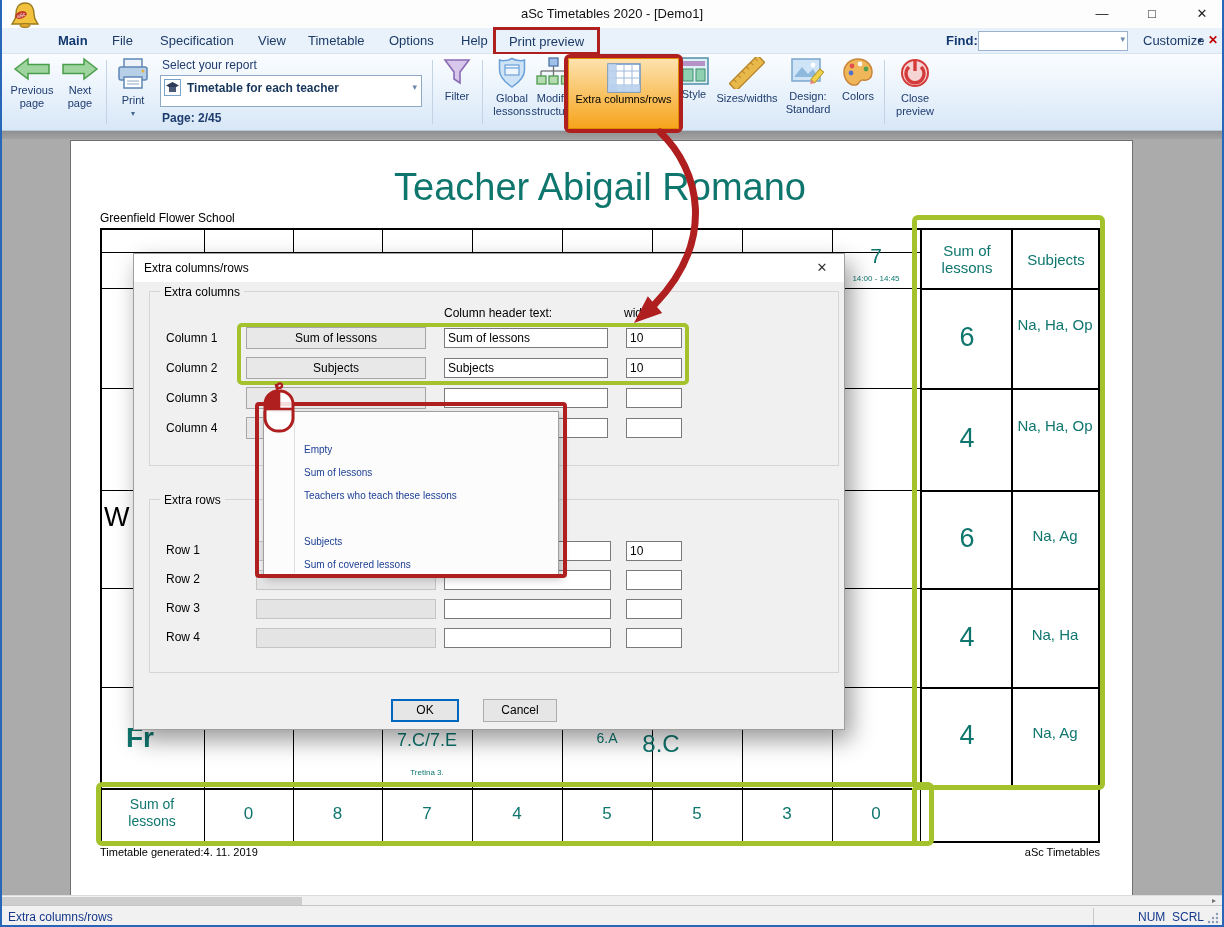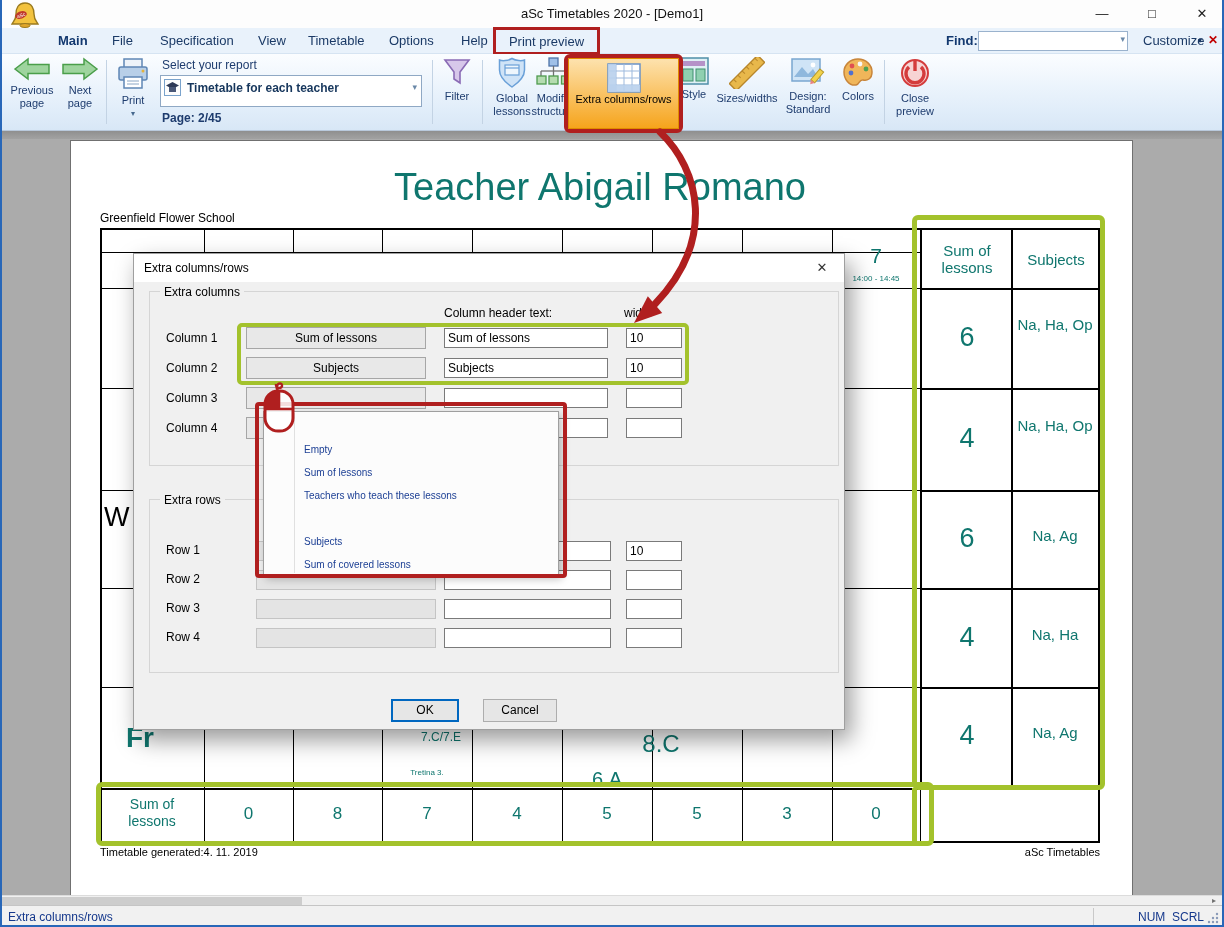--- a/index.html
+++ b/index.html
@@ -286,22 +286,22 @@
     <div class="cellt" style="left:2px;top:293px;width:86px;font-size:27px">6</div>
     <div class="cellt" style="left:94px;top:297px;width:78px;font-size:15px">Na, Ag</div>
     <div class="cellt" style="left:2px;top:392px;width:86px;font-size:27px">4</div>
     <div class="cellt" style="left:94px;top:396px;width:78px;font-size:15px">Na, Ha</div>
     <div class="cellt" style="left:2px;top:490px;width:86px;font-size:27px">4</div>
     <div class="cellt" style="left:94px;top:494px;width:78px;font-size:15px">Na, Ag</div>
   </div>
 
   <div class="abs" style="left:104px;top:502px;font-size:27px">W</div>
   <div class="cellt" style="left:100px;top:722px;width:80px;font-size:28px;font-weight:bold">Fr</div>
-  <div class="cellt" style="left:396px;top:730px;width:90px;font-size:12px">7.C/7.E</div>
-  <div class="cellt" style="left:562px;top:768px;width:90px;font-size:20px">6.A</div>
+  <div class="cellt" style="left:382px;top:730px;width:90px;font-size:18px">7.C/7.E</div>
+  <div class="cellt" style="left:562px;top:730px;width:90px;font-size:14px">6.A</div>
   <div class="cellt" style="left:616px;top:730px;width:90px;font-size:24px">8.C</div>
   <div class="cellt" style="left:742px;top:704px;width:90px;font-size:20px">8.B</div>
   <div class="cellt" style="left:382px;top:768px;width:90px;font-size:8px">Tretina 3.</div>
 
   <div class="cellt" style="left:112px;top:796px;width:80px;font-size:14px;line-height:17px">Sum of lessons</div>
   <div class="cellt" style="left:204px;top:804px;width:89px;font-size:17px">0</div>
   <div class="cellt" style="left:293px;top:804px;width:89px;font-size:17px">8</div>
   <div class="cellt" style="left:382px;top:804px;width:90px;font-size:17px">7</div>
   <div class="cellt" style="left:472px;top:804px;width:90px;font-size:17px">4</div>
   <div class="cellt" style="left:562px;top:804px;width:90px;font-size:17px">5</div>

